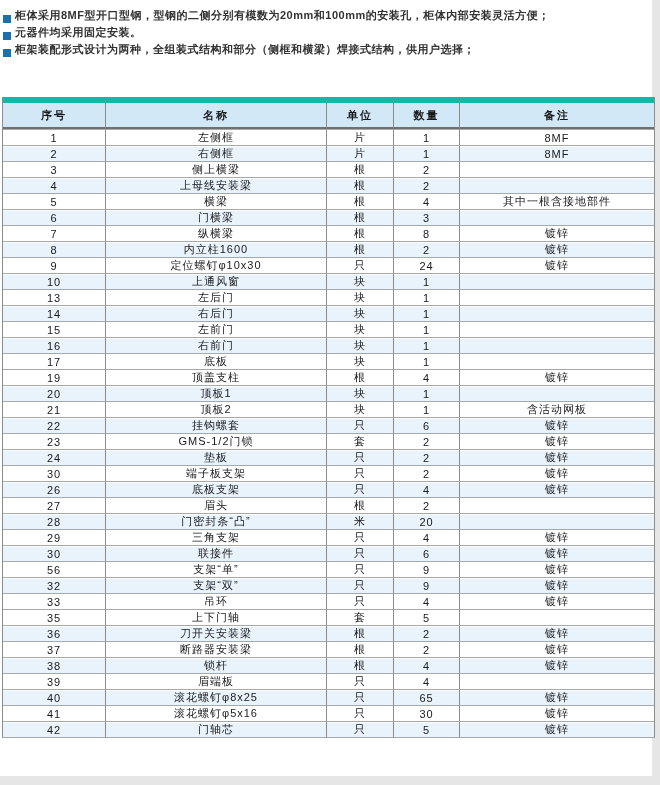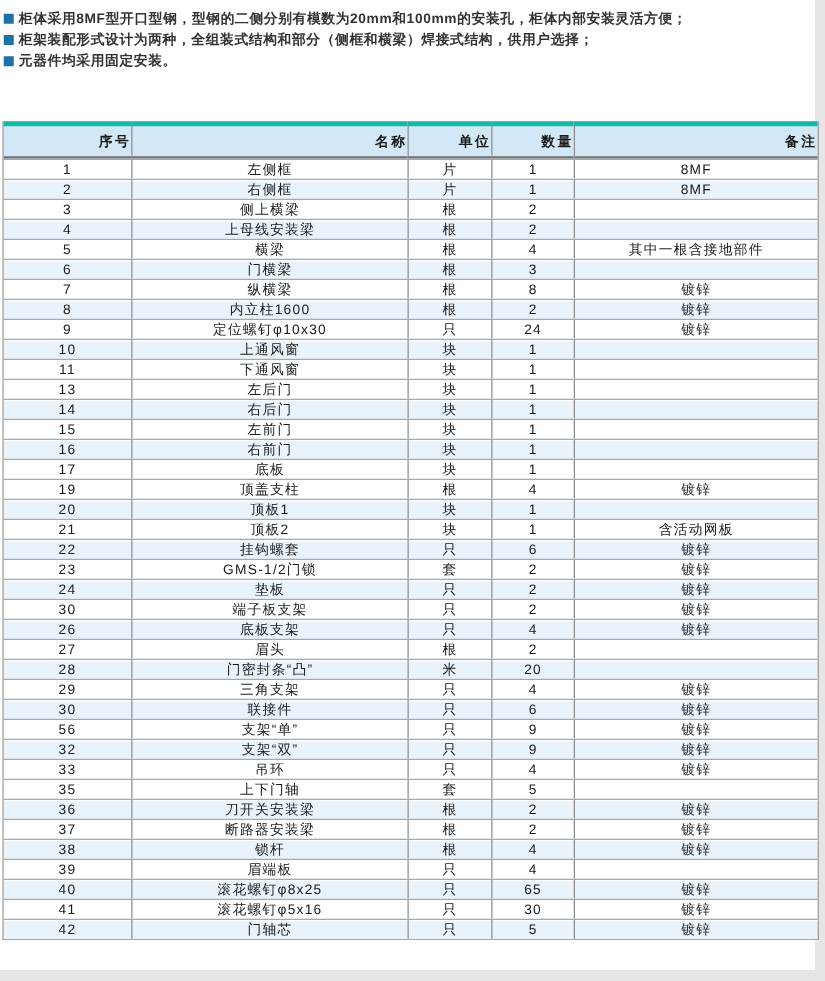--- a/index.html
+++ b/index.html
@@ -18,21 +18,21 @@
     height: 776px;
     background: #ffffff;
     box-sizing: border-box;
   }
   
   .notes {
     padding: 6px 4px 0 3px;
   }
   .note {
     display: flex;
-    align-items: center;
+    align-items: flex-end;
     height: 17px;
     font-size: 11px;
     font-weight: bold;
     color: #333333;
     letter-spacing: 0.5px;
     white-space: nowrap;
   }
   .note .bullet {
     display: inline-block;
     width: 8px;
@@ -50,26 +50,26 @@
     width: 651px;
     border-left: 1px solid #8c8c8c;
     border-right: 1px solid #8c8c8c;
     border-bottom: 1px solid #a8a8a8;
     font-size: 11px;
     color: #1a1a1a;
   }
   table.parts th {
     height: 24px;
     background: var(--header-bg, #d3e8f7);
-    border-top: 4px solid #14b8a6;
+    border-top: 6px solid #14b8a6;
     border-bottom: 2px solid #707070;
     border-left: 1px solid #8c8c8c;
     font-weight: bold;
     letter-spacing: 2px;
-    text-align: right;
+    text-align: center;
     vertical-align: middle;
     padding: 0;
   }
   table.parts th:first-child { border-left: none; }
   table.parts td {
     height: 14.5px;
     border-top: 1px solid #a8a8a8;
     box-shadow: inset 0 1px 0 #ffffff;
     border-left: 1px solid #8c8c8c;
     text-align: center;
@@ -90,25 +90,25 @@
 
 <div class="page">
 
   <div class="notes">
       <div class="note">
         <span class="bullet"></span>
         <span>柜体采用8MF型开口型钢，型钢的二侧分别有模数为20mm和100mm的安装孔，柜体内部安装灵活方便；</span>
       </div>
       <div class="note">
         <span class="bullet"></span>
-        <span>柜架装配形式设计为两种，全组装式结构和部分（侧框和横梁）焊接式结构，供用户选择；</span>
+        <span>元器件均采用固定安装。</span>
       </div>
       <div class="note">
         <span class="bullet"></span>
-        <span>元器件均采用固定安装。</span>
+        <span>柜架装配形式设计为两种，全组装式结构和部分（侧框和横梁）焊接式结构，供用户选择；</span>
       </div>
     </div>
 
   <table class="parts">
     <colgroup>
         <col style="width: 102px;">
         <col style="width: 221px;">
         <col style="width: 67px;">
         <col style="width: 66px;">
         <col style="width: 195px;">
@@ -187,27 +187,20 @@
           <td>镀锌</td>
         </tr>
         <tr class="alt">
           <td>10</td>
           <td>上通风窗</td>
           <td>块</td>
           <td>1</td>
           <td></td>
         </tr>
         <tr>
-          <td>11</td>
-          <td>下通风窗</td>
-          <td>块</td>
-          <td>1</td>
-          <td></td>
-        </tr>
-        <tr>
           <td>13</td>
           <td>左后门</td>
           <td>块</td>
           <td>1</td>
           <td></td>
         </tr>
         <tr class="alt">
           <td>14</td>
           <td>右后门</td>
           <td>块</td>

